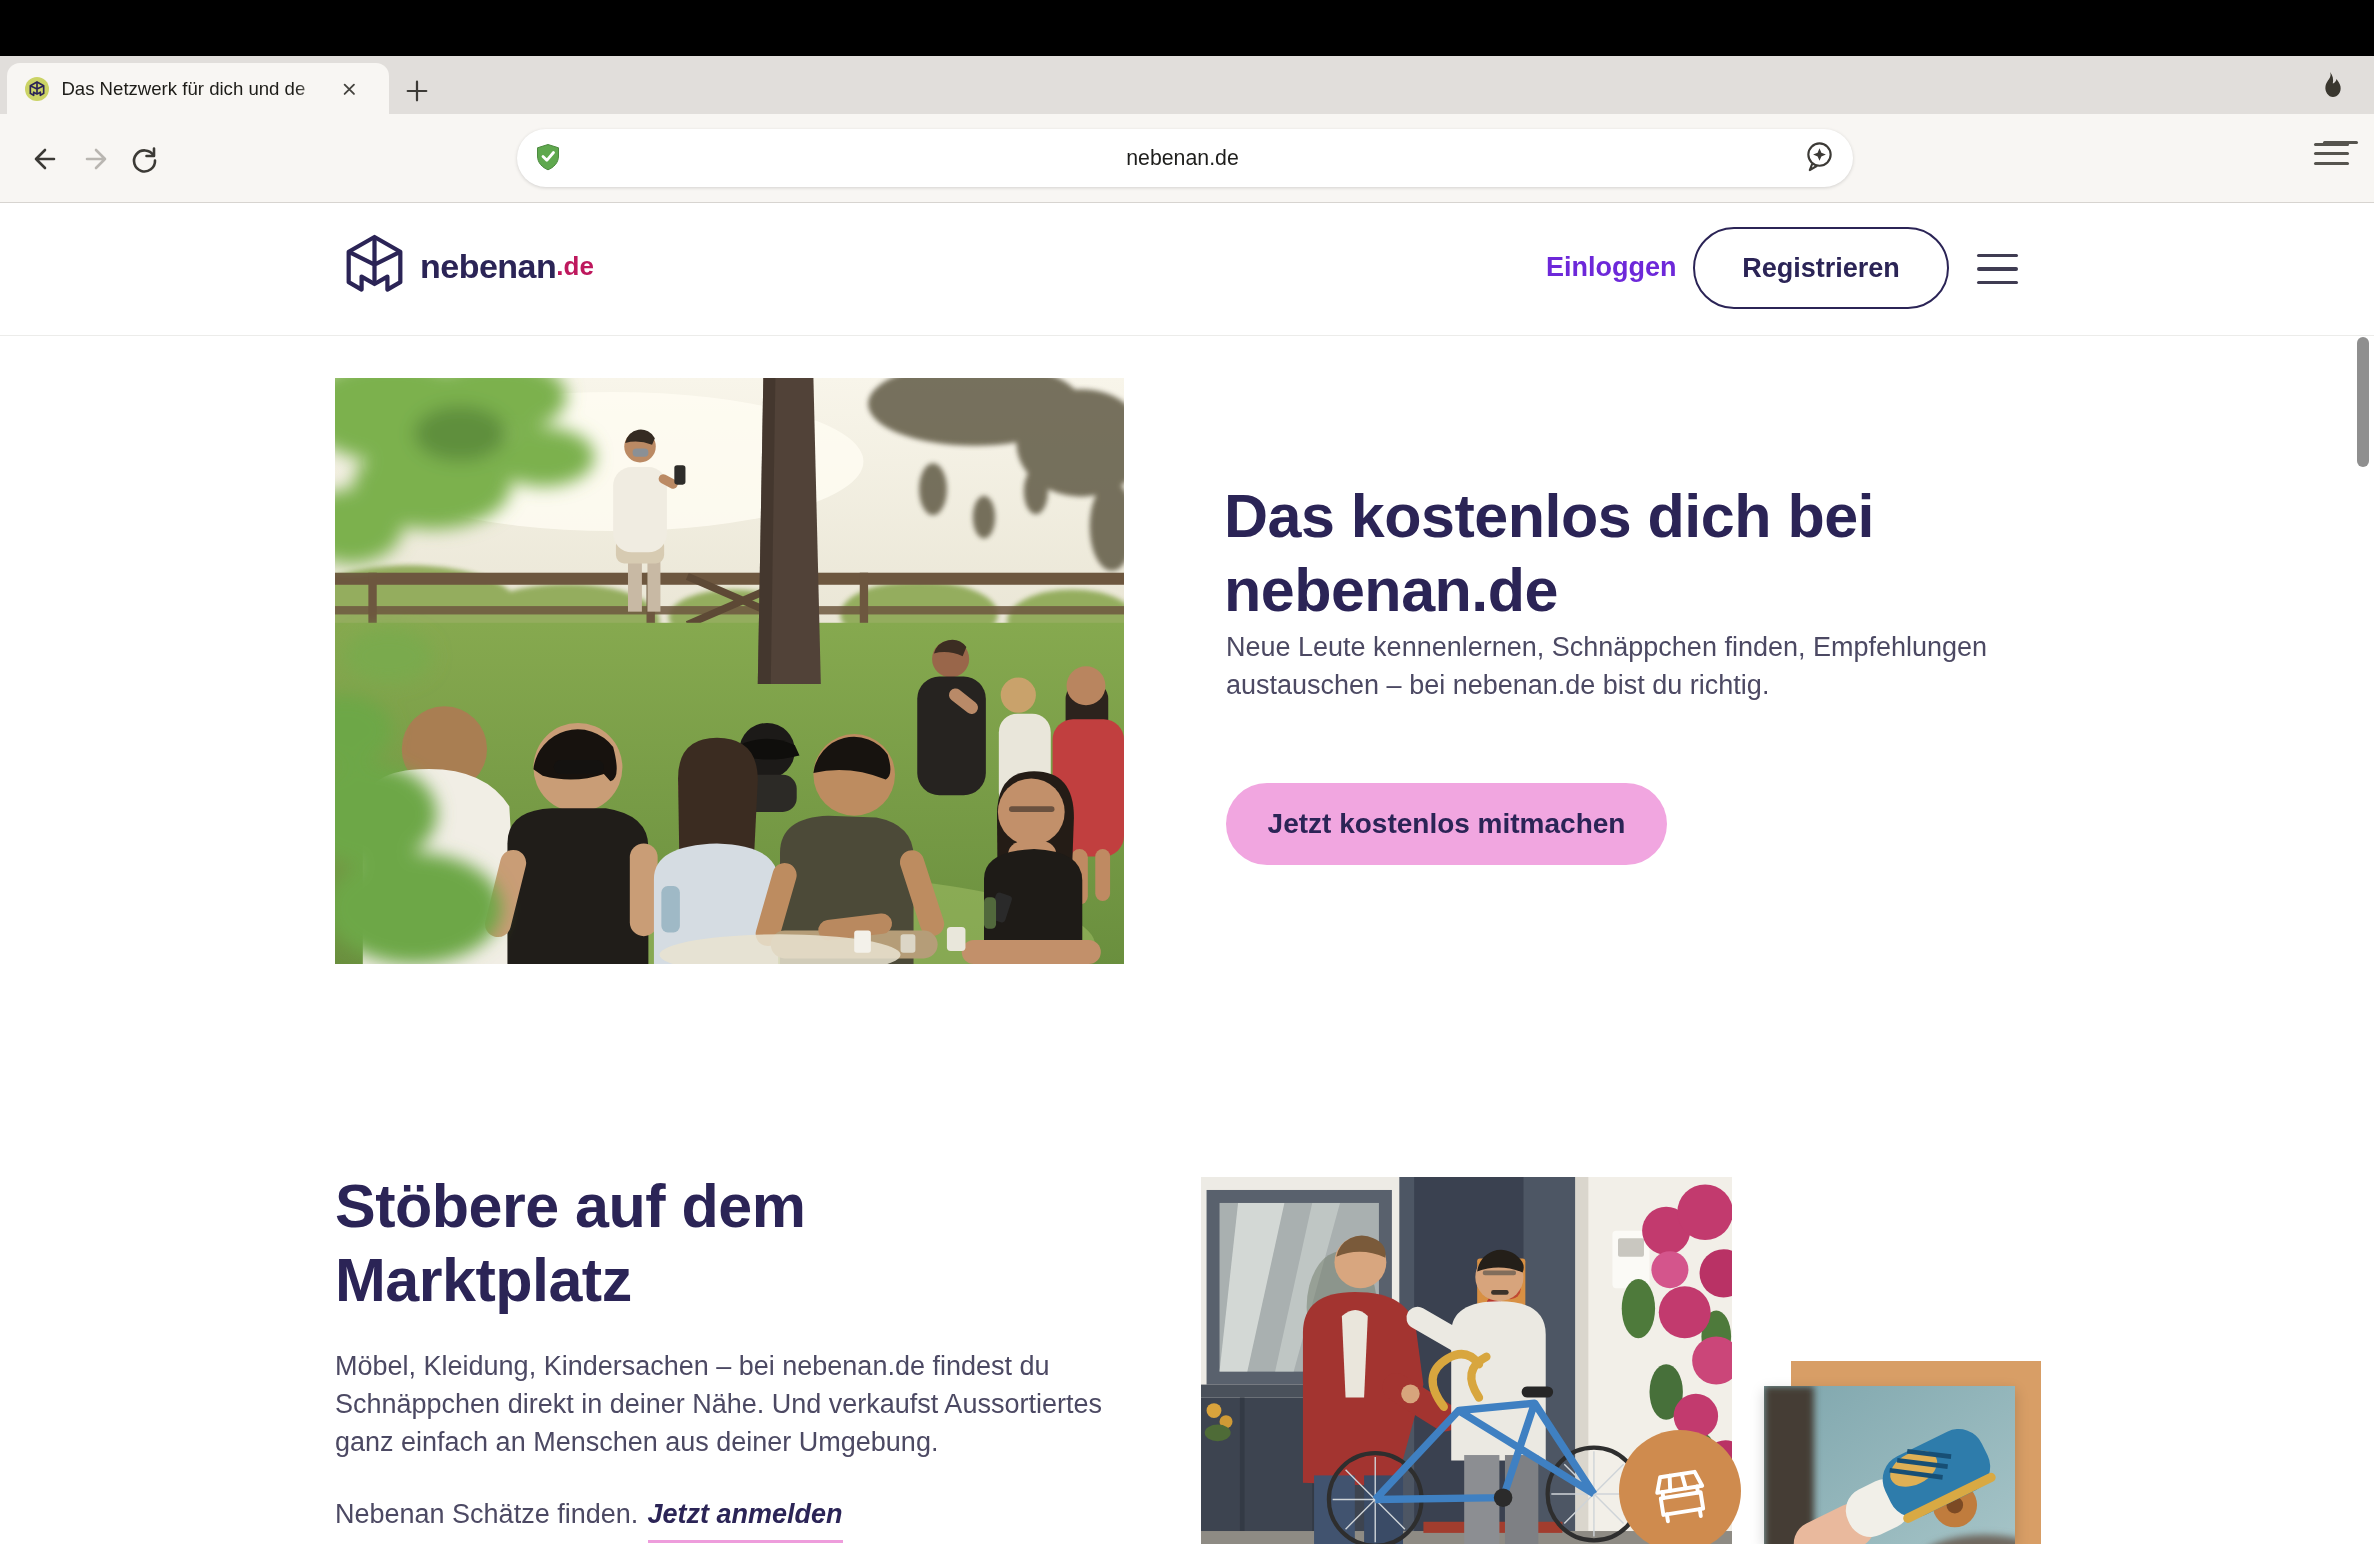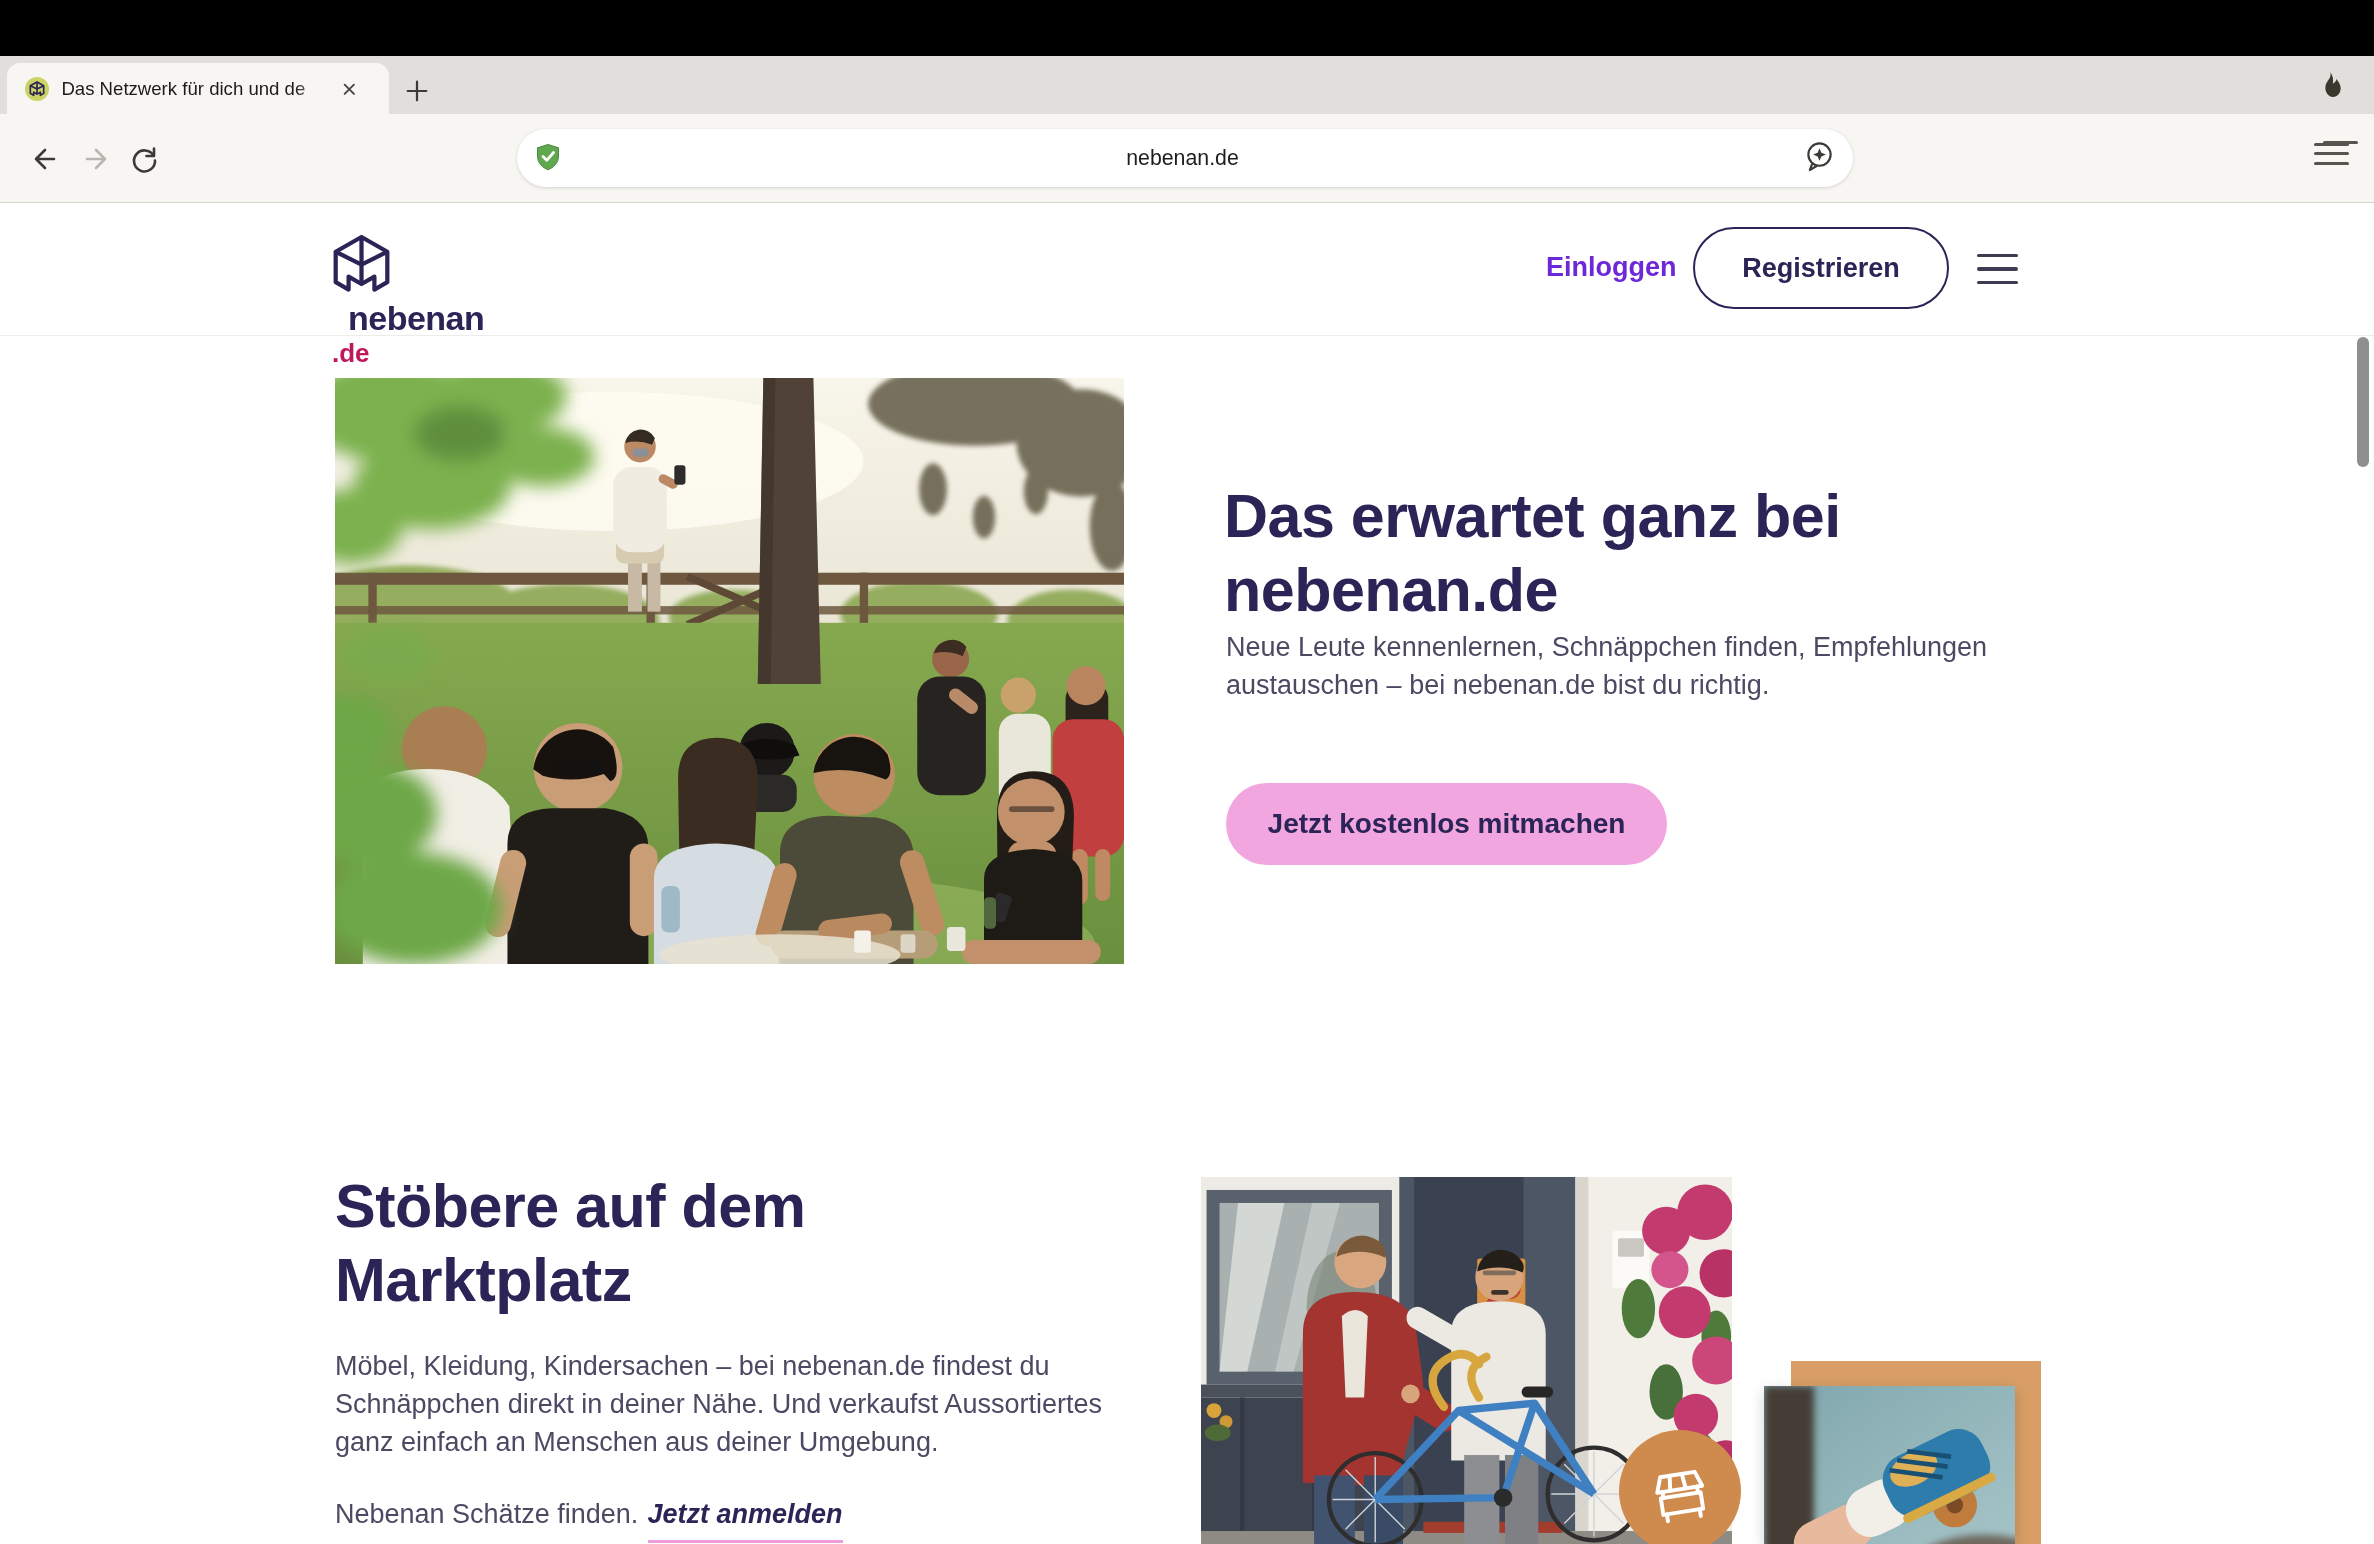--- a/index.html
+++ b/index.html
@@ -40,21 +40,21 @@
     background:#ffffff; border-radius:29px; box-shadow:0 0.9px 3.7px rgba(0,0,0,.15);
     display:flex; align-items:center; padding:0 16.7px;
   }
   .url-text { flex:1; text-align:center; font-size:21.3px; color:#1e1e1c; }
   .menu-btn { position:absolute; left:2310px; top:22px; width:50px; height:45px; }
   .menu-btn span { display:block; width:35px; height:3.2px; background:#56544e; border-radius:1.9px; margin:6.5px 0 0 3.7px; }
   .menu-dot { position:absolute; right:1.9px; top:-1.9px; width:13px; height:13px; border-radius:50%; background:#3a7df0; }
   
   .page { position:absolute; left:0; top:204px; width:2375px; height:1340px; background:#fff; }
   .site-header { position:absolute; left:0; top:0; width:2375px; height:132px; border-bottom:1.9px solid #ececea; background:#fff; }
-  .logo { position:absolute; left:332px; top:30px; display:flex; cursor:pointer;flex-direction:column; }
+  .logo { position:absolute; left:345px; top:30px; display:flex; align-items:center; cursor:pointer; }
   .logo-word { margin-left:16px; font-size:34px; font-weight:bold; color:#2b2456; letter-spacing:-0.5px; }
   .logo-tld { font-size:26px; font-weight:bold; color:#be185d; }
   .login-link { position:absolute; left:1546px; top:48px; font-size:27px; font-weight:bold; color:#6d28d9; cursor:pointer; }
   .register-btn {
     position:absolute; left:1693px; top:23px; width:256px; height:82px;
     border:2.3px solid #2b2456; border-radius:41px; background:#fff;
     display:flex; align-items:center; justify-content:center;
     font-size:27px; font-weight:bold; color:#2b2456; cursor:pointer;
   }
   .site-menu { position:absolute; left:1977px; top:50px; width:41px; cursor:pointer; }
@@ -335,21 +335,21 @@
         <g fill="#6da747">
           <ellipse cx="35" cy="470" rx="75" ry="55"></ellipse>
             <ellipse cx="85" cy="572" rx="95" ry="60"></ellipse>
           <ellipse cx="12" cy="380" rx="50" ry="38"></ellipse>
         </g>
         <ellipse cx="58" cy="300" rx="48" ry="30" fill="#79ab4c" opacity=".9"></ellipse>
       </g>
     </svg>
   </div>
 
-  <h1 class="hero-heading">Das erwartet ganz bei
+  <h1 class="hero-heading">Das kostenlos dich bei
 nebenan.de</h1>
   <p class="hero-body">Neue Leute kennenlernen, Schnäppchen finden, Empfehlungen
 austauschen – bei nebenan.de bist du richtig.</p>
   <button class="cta-btn">
     <span>Jetzt kostenlos mitmachen</span>
   </button>
 
   <h2 class="market-heading">Stöbere auf dem
 Marktplatz</h2>
   <p class="market-body">Möbel, Kleidung, Kindersachen – bei nebenan.de findest du

